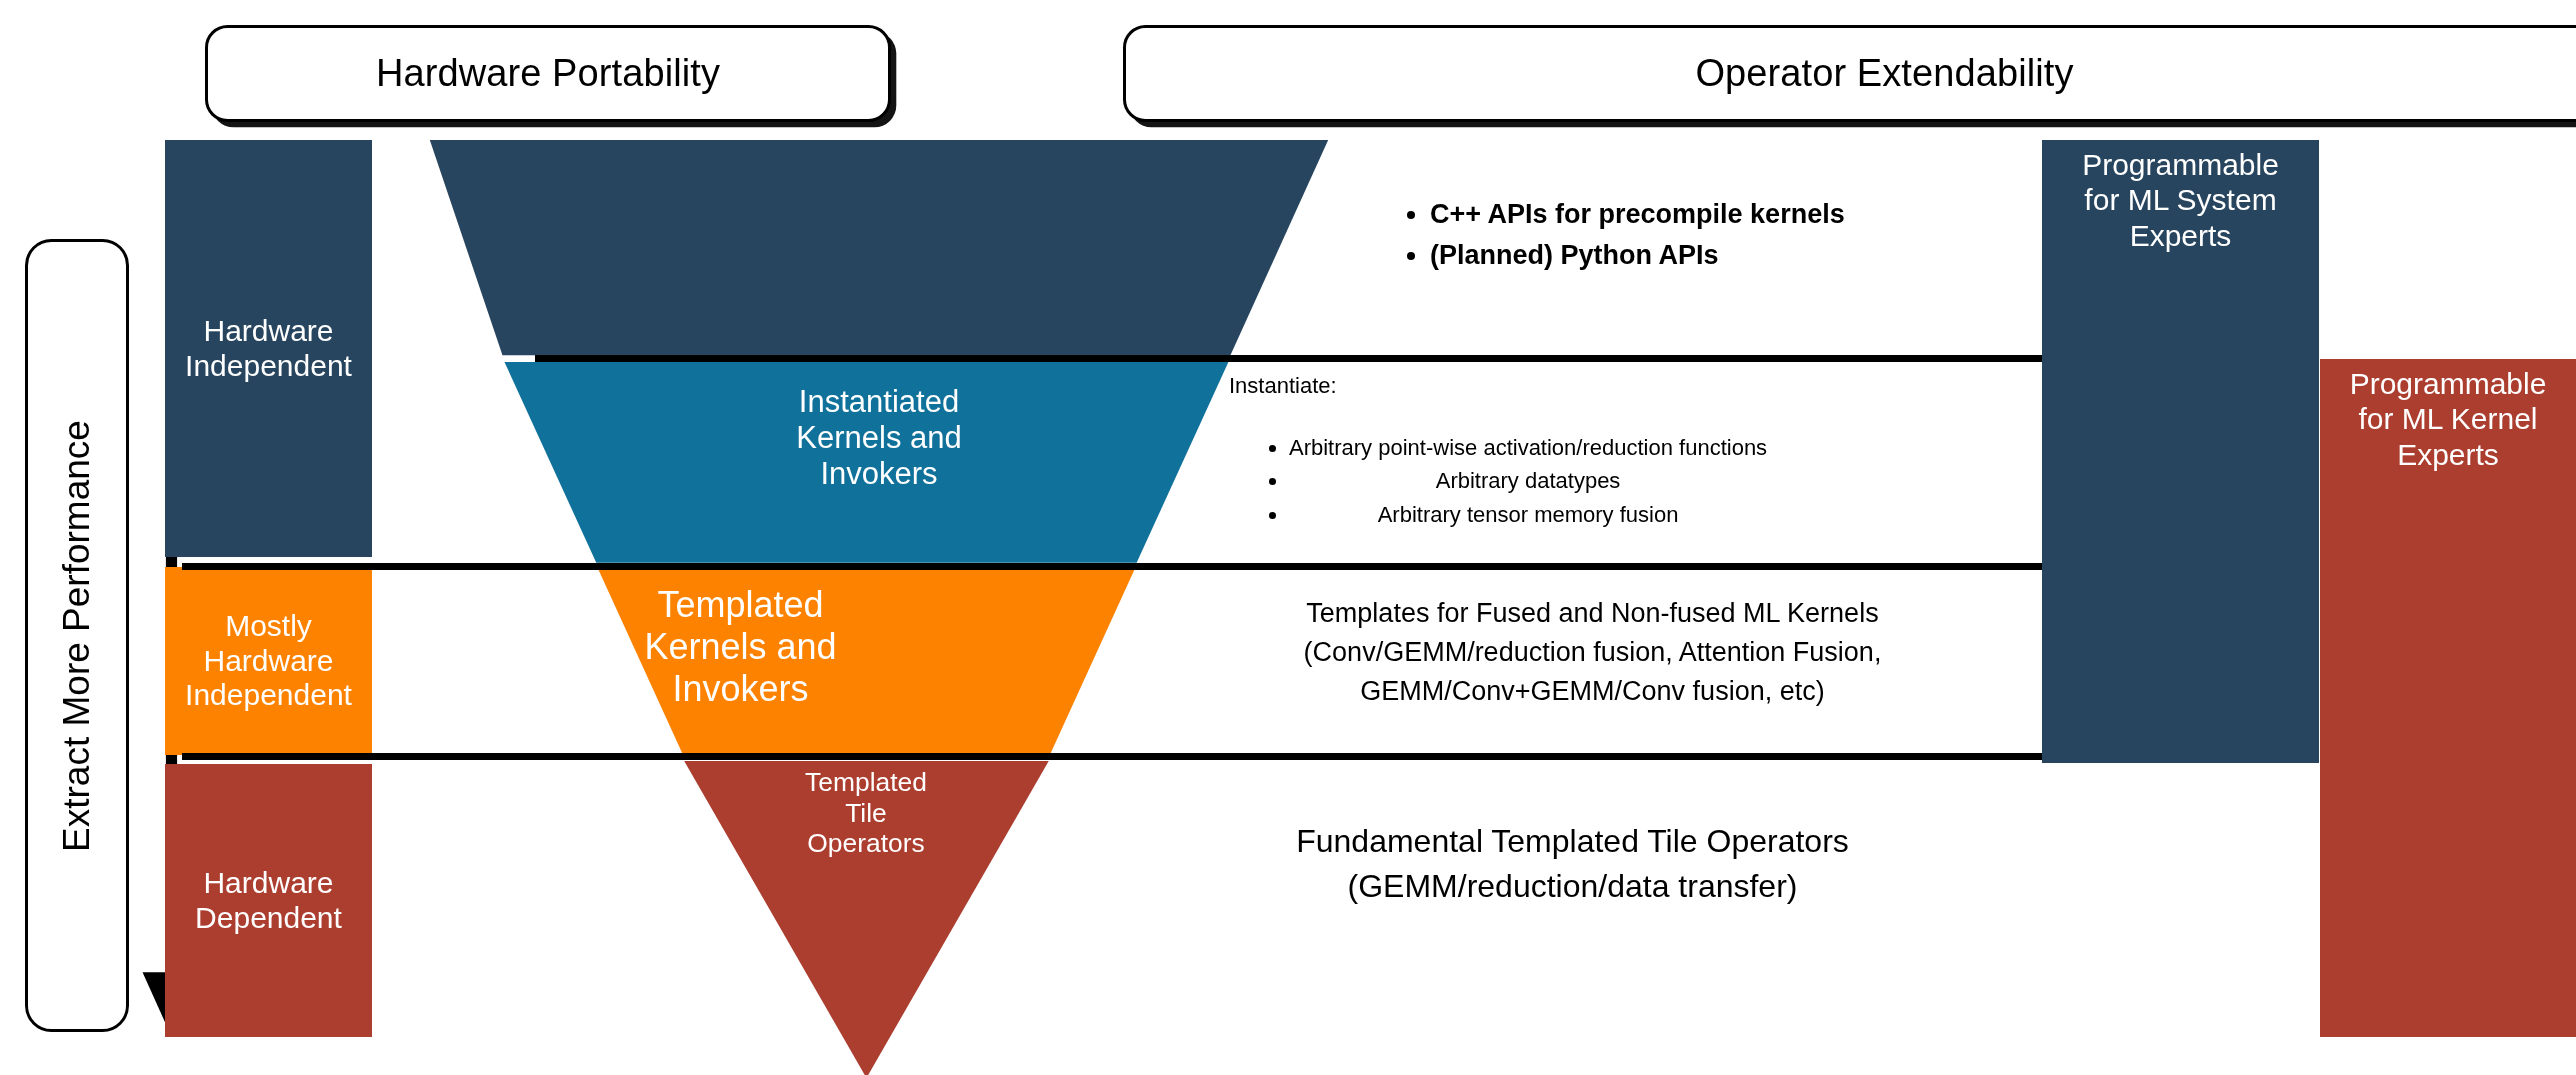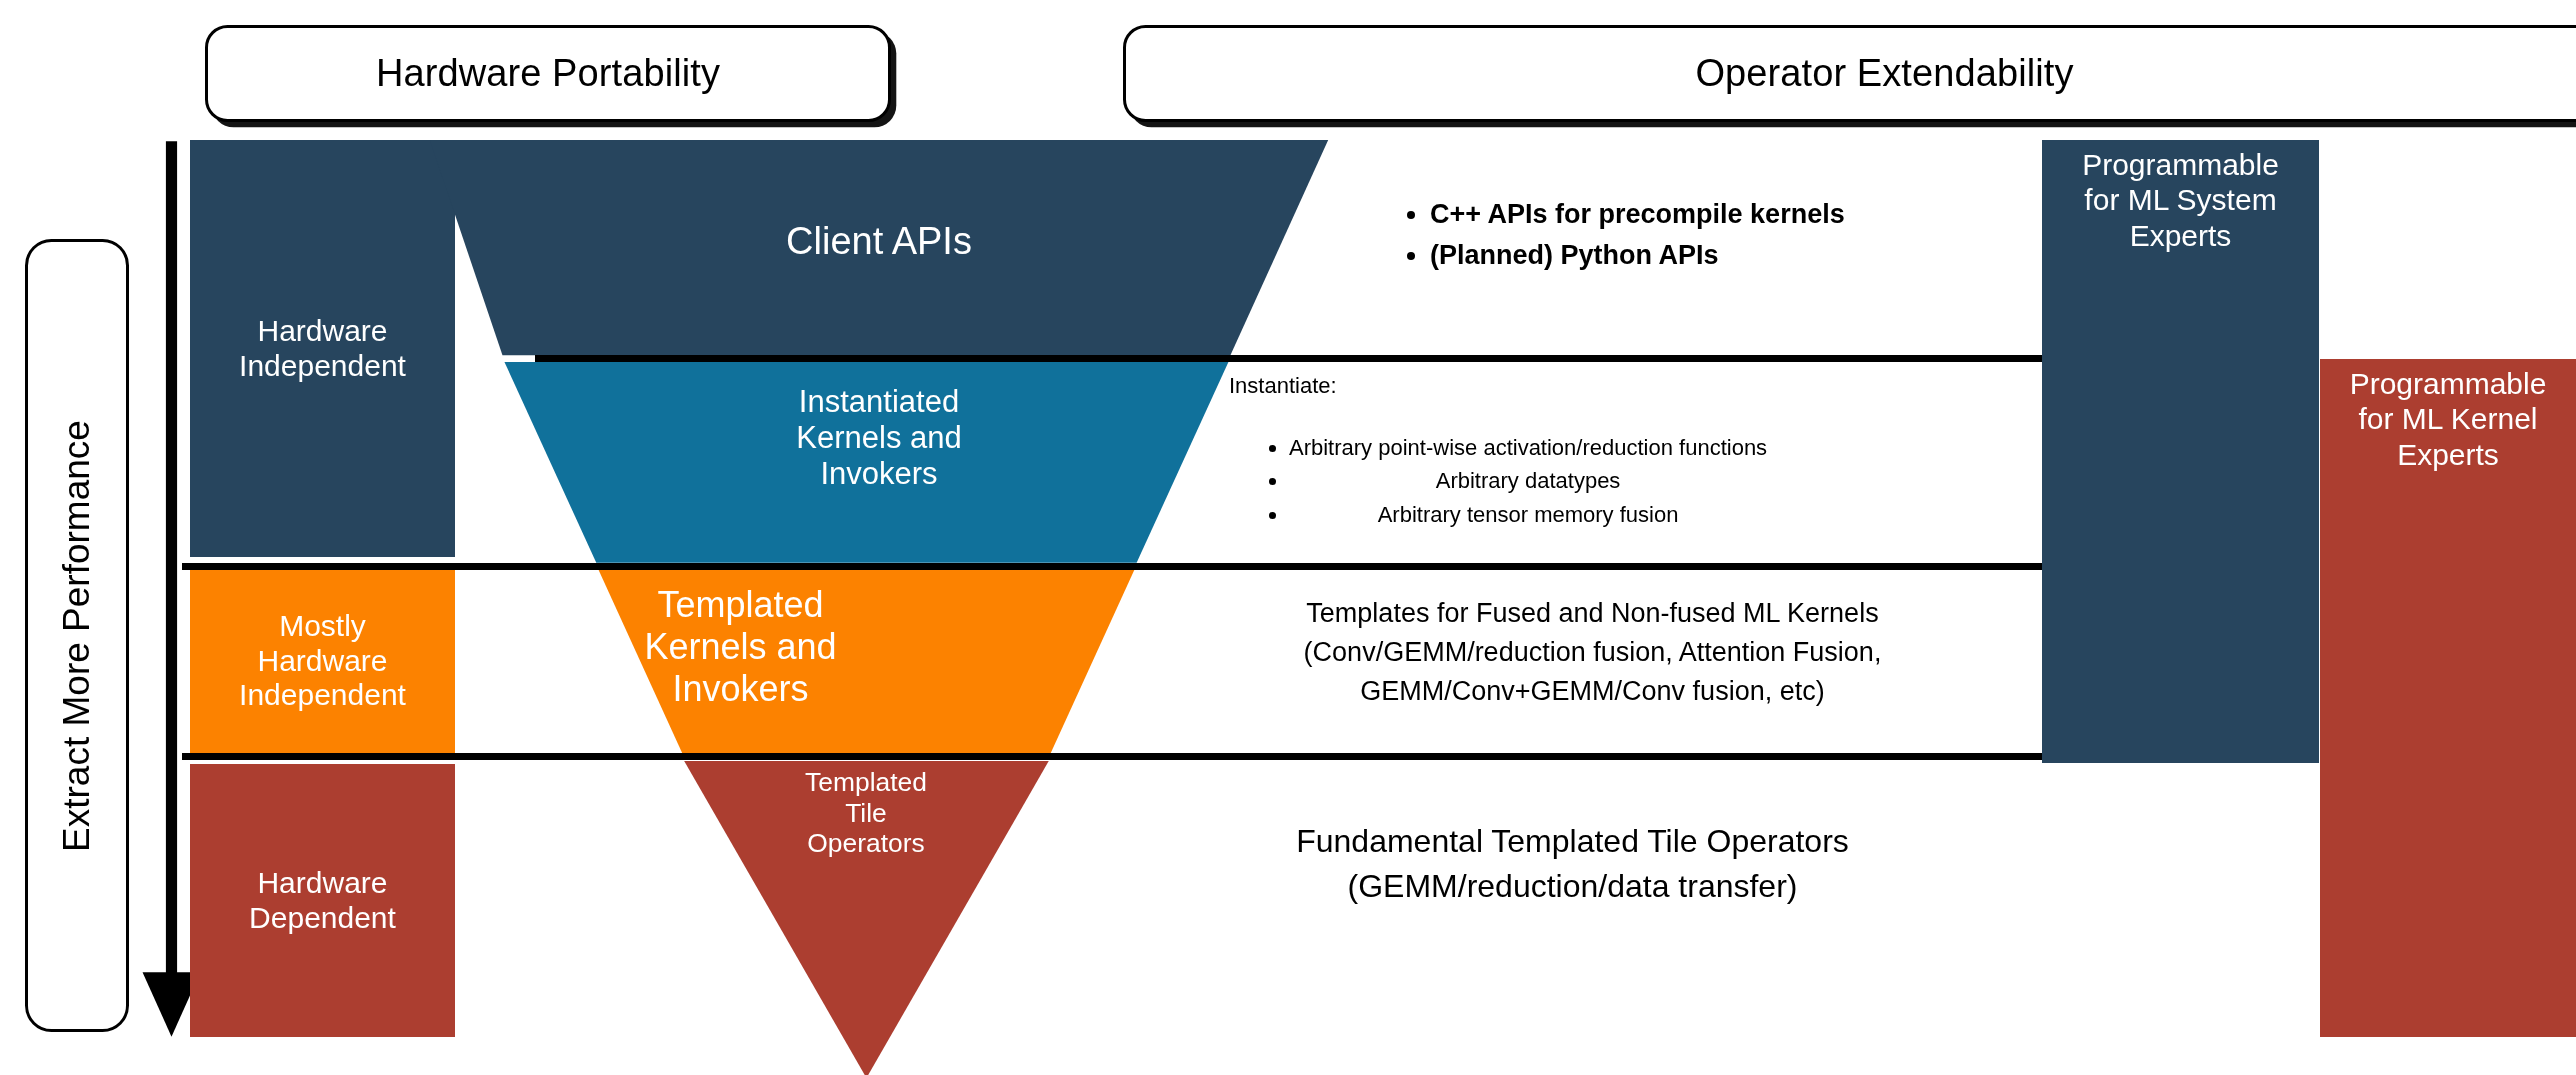--- a/index.html
+++ b/index.html
@@ -20,21 +20,21 @@
   
   #perf-pill{position:absolute;left:25px;top:239px;width:98px;height:787px;
              background:#fff;border:3.3px solid #000;border-radius:26.4px;
              display:flex;align-items:center;justify-content:center;}
   #perf-pill .vtext{transform:rotate(-90deg);white-space:nowrap;font-size:37px;color:#000;}
 
   
   #arrow{position:absolute;left:132px;top:140px;width:79px;height:898px;}
 
   
-  .lcol{position:absolute;left:190px;width:265px;display:flex;align-items:center;
+  .lcol{position:absolute;left:165px;width:207px;display:flex;align-items:center;
         justify-content:center;text-align:center;color:#fff;font-size:30px;line-height:1.16;}
   #lcol-1{top:140px;height:417px;background:var(--navy);}
   #lcol-2{top:567px;height:188px;background:var(--orange);}
   #lcol-3{top:764px;height:273px;background:var(--red);}
 
   
   #funnel{position:absolute;left:423px;top:140px;width:912px;height:938px;}
   .fl-label{position:absolute;text-align:center;color:#fff;line-height:1.16;
             left:0;width:912px;pointer-events:none;}
 
@@ -110,23 +110,20 @@
 
       <polygon points="10,0 1370,0 1222,326 120,326" fill="#27455E"></polygon>
 
       <polygon points="123,336 1219,336 1080,640 262,640" fill="#10719B"></polygon>
 
       <polygon points="265,650 1077,650 950,928 392,928" fill="#FC8200"></polygon>
 
       <polygon points="395,940 947,940 671,1420" fill="#AC3E30"></polygon>
     </svg>
 
-    <div class="fl-label" style="top:79px;font-size:38px;">
-      <div>Client APIs</div>
-    </div>
 
     <div class="fl-label" style="top:244px;font-size:31px;">
       <div>Instantiated</div>
       <div>Kernels and</div>
       <div>Invokers</div>
     </div>
 
     <div class="fl-label" style="top:444px;font-size:36px;width:819px;left:-92px;">
       <div>Templated</div>
       <div>Kernels and</div>

